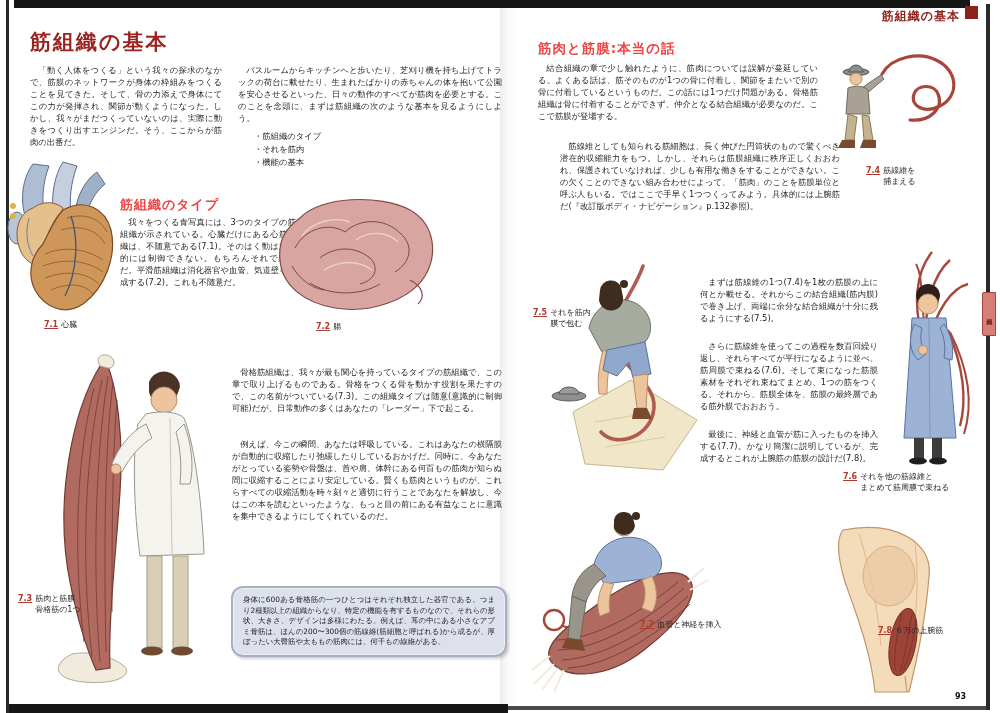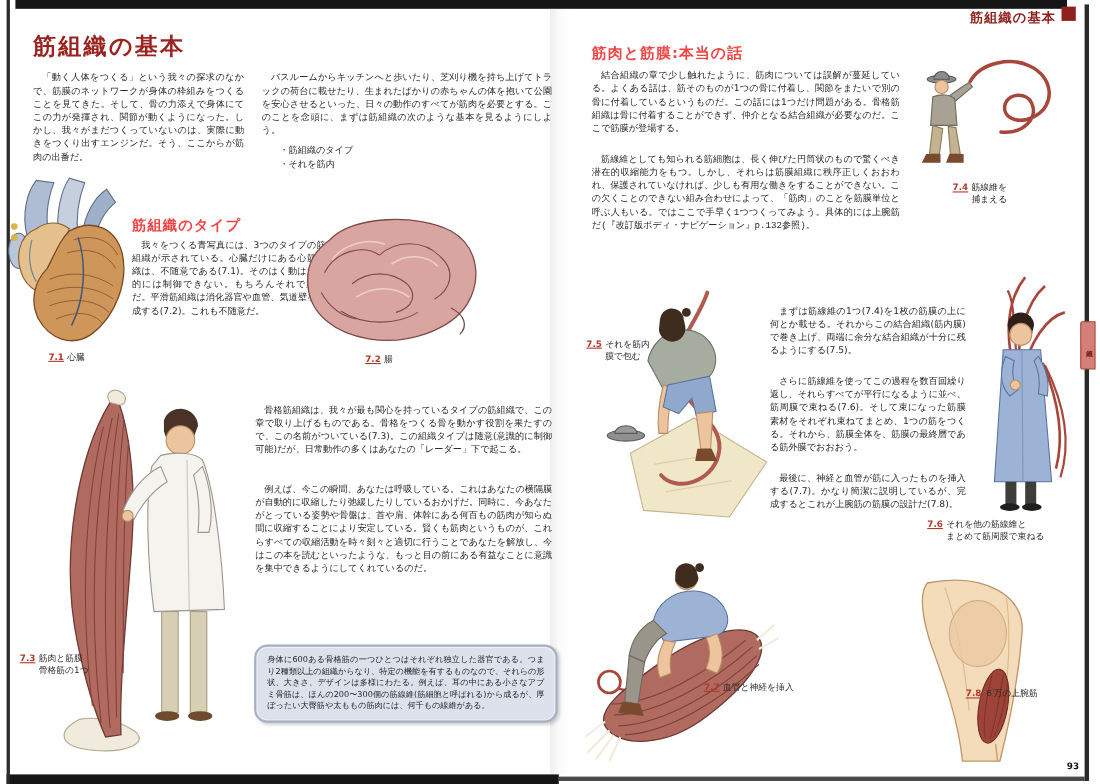--- a/index.html
+++ b/index.html
@@ -40,20 +40,21 @@
   <div class="abs seam" style="left:500px;top:8px;width:18px;height:696px;"></div>
 
   <div class="abs title" style="left:30px;top:28px;">筋組織の基本</div>
 
   <div class="abs jp ind" style="left:30px;top:64px;width:192px;">「動く人体をつくる」という我々の探求のなかで、筋膜のネットワークが身体の枠組みをつくることを見てきた。そして、骨の力添えで身体にてこの力が発揮され、関節が動くようになった。しかし、我々がまだつくっていないのは、実際に動きをつくり出すエンジンだ。そう、ここからが筋肉の出番だ。</div>
 
   <div class="abs jp ind" style="left:238px;top:64px;width:264px;">バスルームからキッチンへと歩いたり、芝刈り機を持ち上げてトラックの荷台に載せたり、生まれたばかりの赤ちゃんの体を抱いて公園を安心させるといった、日々の動作のすべてが筋肉を必要とする。このことを念頭に、まずは筋組織の次のような基本を見るようにしよう。</div>
   <div class="abs jp bullets" style="left:238px;top:130px;width:264px;">
     <div>・筋組織のタイプ</div>
     <div>・それを筋内</div>
+    <div>・機能の基本</div>
   </div>
 
   <div class="abs" style="left:5px;top:156px;width:118px;height:162px;">
     <svg width="118" height="162" viewBox="0 0 118 162">
       <path d="M20 60 C14 38 20 18 28 8 L44 10 C38 26 36 44 40 60 Z" fill="#aebdd3" stroke="#5c6f8c" stroke-width="1"></path>
       <path d="M48 58 C46 38 50 18 58 6 L72 10 C66 26 64 44 66 58 Z" fill="#c5cfde" stroke="#5c6f8c" stroke-width="1"></path>
       <path d="M70 56 C72 40 80 24 92 16 L100 28 C90 36 84 48 82 58 Z" fill="#9fb0c9" stroke="#5c6f8c" stroke-width="1"></path>
       <ellipse cx="12" cy="72" rx="9" ry="16" fill="#b9c6d8" stroke="#5c6f8c"></ellipse>
       <circle cx="8" cy="50" r="3" fill="#d9b44a"></circle>
         <circle cx="8" cy="60" r="3" fill="#d9b44a"></circle>
@@ -85,21 +86,21 @@
       <path d="M50 95 C70 108 100 108 120 96" fill="none" stroke="#7e4a48" stroke-width="1"></path>
       <path d="M60 70 C75 58 95 58 110 70" fill="none" stroke="#7e4a48" stroke-width="1"></path>
       <path d="M110 70 C120 80 115 92 100 96" fill="none" stroke="#7e4a48" stroke-width="1"></path>
       <path d="M32 78 C40 92 52 100 64 102" fill="none" stroke="#7e4a48" stroke-width="1"></path>
       <path d="M42 48 C52 34 74 28 90 34" fill="none" stroke="#eccfc9" stroke-width="1.4"></path>
       <path d="M96 52 C110 42 128 44 138 54" fill="none" stroke="#eccfc9" stroke-width="1.4"></path>
       <path d="M64 82 C80 72 98 72 112 82" fill="none" stroke="#eccfc9" stroke-width="1.4"></path>
       <path d="M150 92 C162 98 166 108 158 116" fill="none" stroke="#7e4a48" stroke-width="1.2"></path>
     </svg>
   </div>
-  <div class="abs cap" style="left:332px;top:322px;">
+  <div class="abs cap" style="left:316px;top:322px;">
     <span class="capnum">7.2</span><span class="captext">腸</span>
   </div>
 
   <div class="abs" style="left:12px;top:352px;width:218px;height:338px;">
     <svg width="218" height="338" viewBox="0 0 218 338">
       <path d="M60 302 C40 312 40 327 72 330 C102 333 122 324 112 314 C102 306 80 298 60 302 Z" fill="#f1ebdd" stroke="#b3a98e"></path>
       <path d="M88 14 C60 60 42 150 58 230 C66 270 76 300 84 318 L98 316 C96 270 104 200 108 140 C112 80 104 36 96 14 Z" fill="#b06a60" stroke="#6f3a33" stroke-width="1.2"></path>
       <path d="M82 36 C66 100 60 190 72 290" stroke="#7c4038" stroke-width="0.9" fill="none"></path>
       <path d="M90 28 C74 100 68 200 80 305" stroke="#7c4038" stroke-width="0.9" fill="none"></path>
       <path d="M96 24 C84 100 80 210 88 310" stroke="#7c4038" stroke-width="0.9" fill="none"></path>
@@ -129,21 +130,21 @@
 
   <div class="abs note" style="left:231px;top:586px;width:252px;">
     <span>身体に600ある骨格筋の一つひとつはそれぞれ独立した器官である。つまり2種類以上の組織からなり、特定の機能を有するものなので、それらの形状、大きさ、デザインは多様にわたる。例えば、耳の中にある小さなアブミ骨筋は、ほんの200〜300個の筋線維(筋細胞と呼ばれる)から成るが、厚ぼったい大臀筋や太ももの筋肉には、何千もの線維がある。</span>
   </div>
 
   <div class="abs hdr" style="left:660px;top:8px;width:300px;text-align:right;">筋組織の基本</div>
   <div class="abs redsq" style="left:965px;top:6px;width:13px;height:13px;"></div>
 
   <div class="abs h-blue" style="left:538px;top:40px;font-size:13.5px;">筋肉と筋膜:本当の話</div>
   <div class="abs jp ind" style="left:538px;top:62px;width:280px;">結合組織の章で少し触れたように、筋肉については誤解が蔓延している。よくある話は、筋そのものが1つの骨に付着し、関節をまたいで別の骨に付着しているというものだ。この話には1つだけ問題がある。骨格筋組織は骨に付着することができず、仲介となる結合組織が必要なのだ。ここで筋膜が登場する。</div>
-  <div class="abs jp ind" style="left:538px;top:140px;width:280px;font-family:Liberation Mono, monospace;">筋線維としても知られる筋細胞は、長く伸びた円筒状のもので驚くべき潜在的収縮能力をもつ。しかし、それらは筋膜組織に秩序正しくおおわれ、保護されていなければ、少しも有用な働きをすることができない。この欠くことのできない組み合わせによって、「筋肉」のことを筋膜単位と呼ぶ人もいる。ではここで手早く1つつくってみよう。具体的には上腕筋だ(『改訂版ボディ・ナビゲーション』p.132参照)。</div>
+  <div class="abs jp ind" style="left:560px;top:140px;width:280px;">筋線維としても知られる筋細胞は、長く伸びた円筒状のもので驚くべき潜在的収縮能力をもつ。しかし、それらは筋膜組織に秩序正しくおおわれ、保護されていなければ、少しも有用な働きをすることができない。この欠くことのできない組み合わせによって、「筋肉」のことを筋膜単位と呼ぶ人もいる。ではここで手早く1つつくってみよう。具体的には上腕筋だ(『改訂版ボディ・ナビゲーション』p.132参照)。</div>
 
   <div class="abs" style="left:812px;top:48px;width:160px;height:115px;">
     <svg width="160" height="115" viewBox="0 0 160 115">
       <path d="M70 26 C80 8 108 4 124 12 C146 22 148 48 128 58 C112 66 98 58 102 46 C106 36 122 36 126 46 C132 60 118 74 98 72" fill="none" stroke="#a8463c" stroke-width="3.2" stroke-linecap="round"></path>
       <ellipse cx="44" cy="24" rx="13" ry="3.5" fill="#8c8c8c" stroke="#555"></ellipse>
       <path d="M37 24 a7 7 0 0 1 14 0 Z" fill="#8c8c8c" stroke="#555"></path>
       <circle cx="44" cy="31" r="6" fill="#ecc49e" stroke="#b98e63"></circle>
       <path d="M50 40 C58 34 64 30 69 27 L72 31 C66 36 60 41 54 46 Z" fill="#a9a294" stroke="#6e6a5e"></path>
       <path d="M36 40 C44 37 52 38 56 42 L58 66 L34 66 Z" fill="#a9a294" stroke="#6e6a5e"></path>
       <path d="M36 66 L33 92 L42 92 L45 69 Z" fill="#c3b391" stroke="#8a7a58"></path>
@@ -250,17 +251,17 @@
   </div>
   <div class="abs cap" style="left:878px;top:626px;">
     <span class="capnum">7.8</span><span class="captext">６万の上腕筋</span>
   </div>
 
   <div class="abs sidetab" style="left:982px;top:292px;width:12px;height:42px;">筋組織</div>
 
   <div class="abs footer" style="left:16px;top:716px;">
     <span>92</span>&nbsp;&nbsp;<span>ボディ・ナビゲーション ムーブメント</span>
   </div>
-  <div class="abs footer" style="left:955px;top:692px;width:26px;text-align:right;">
+  <div class="abs footer" style="left:955px;top:692px;width:26px;text-align:left;">
     <span>93</span>
   </div>
 
 </div>
 
 </body></html>

